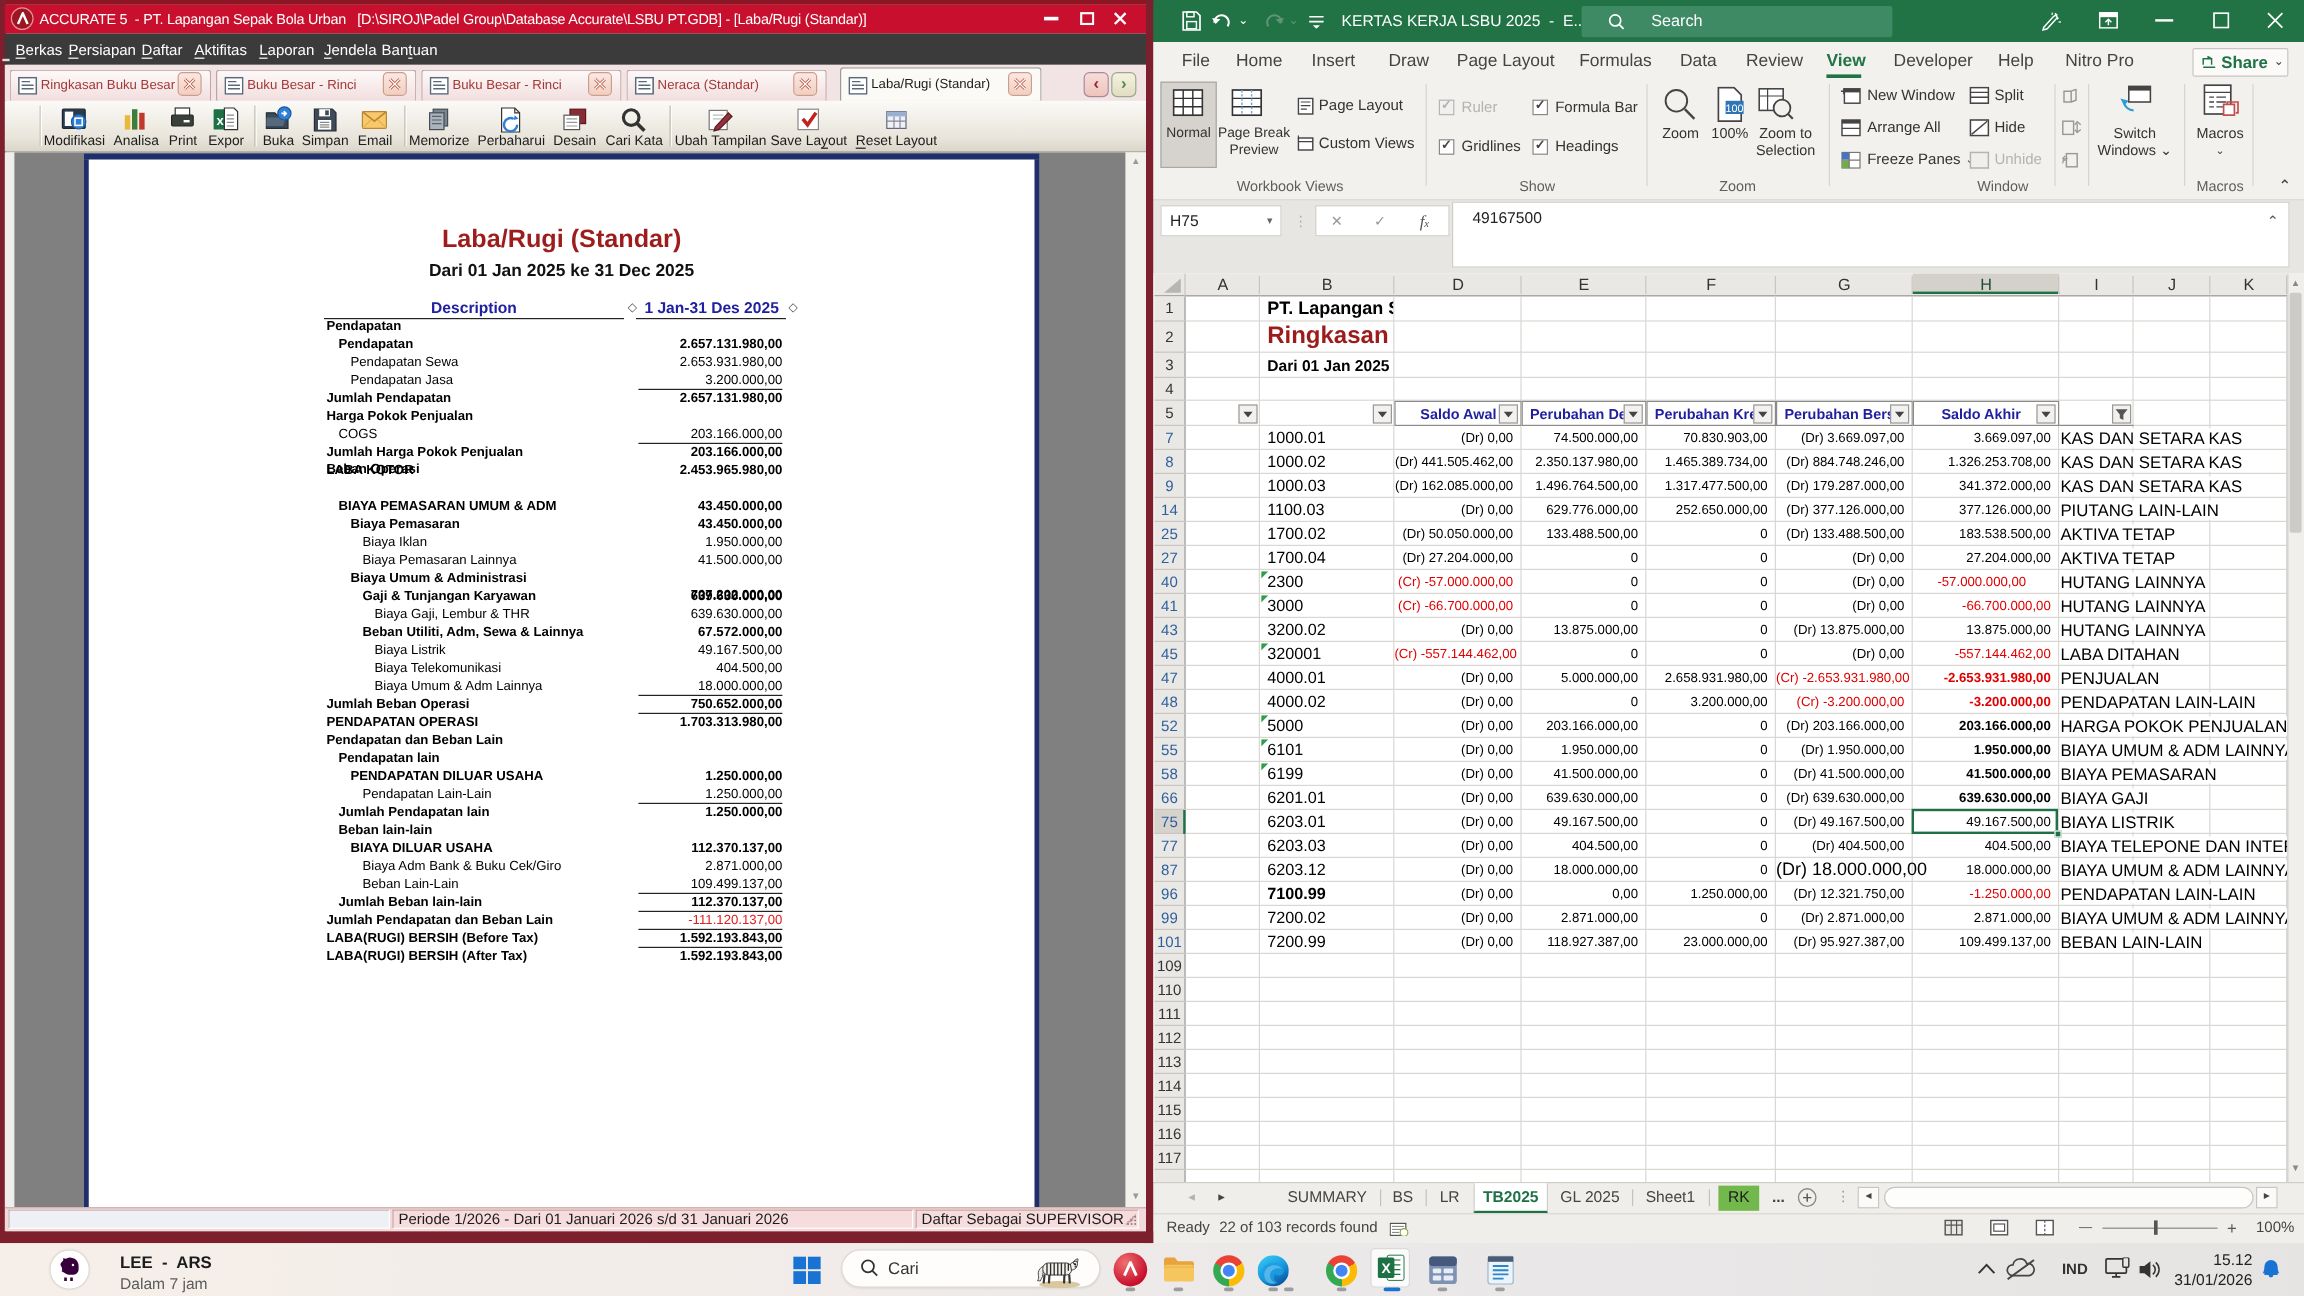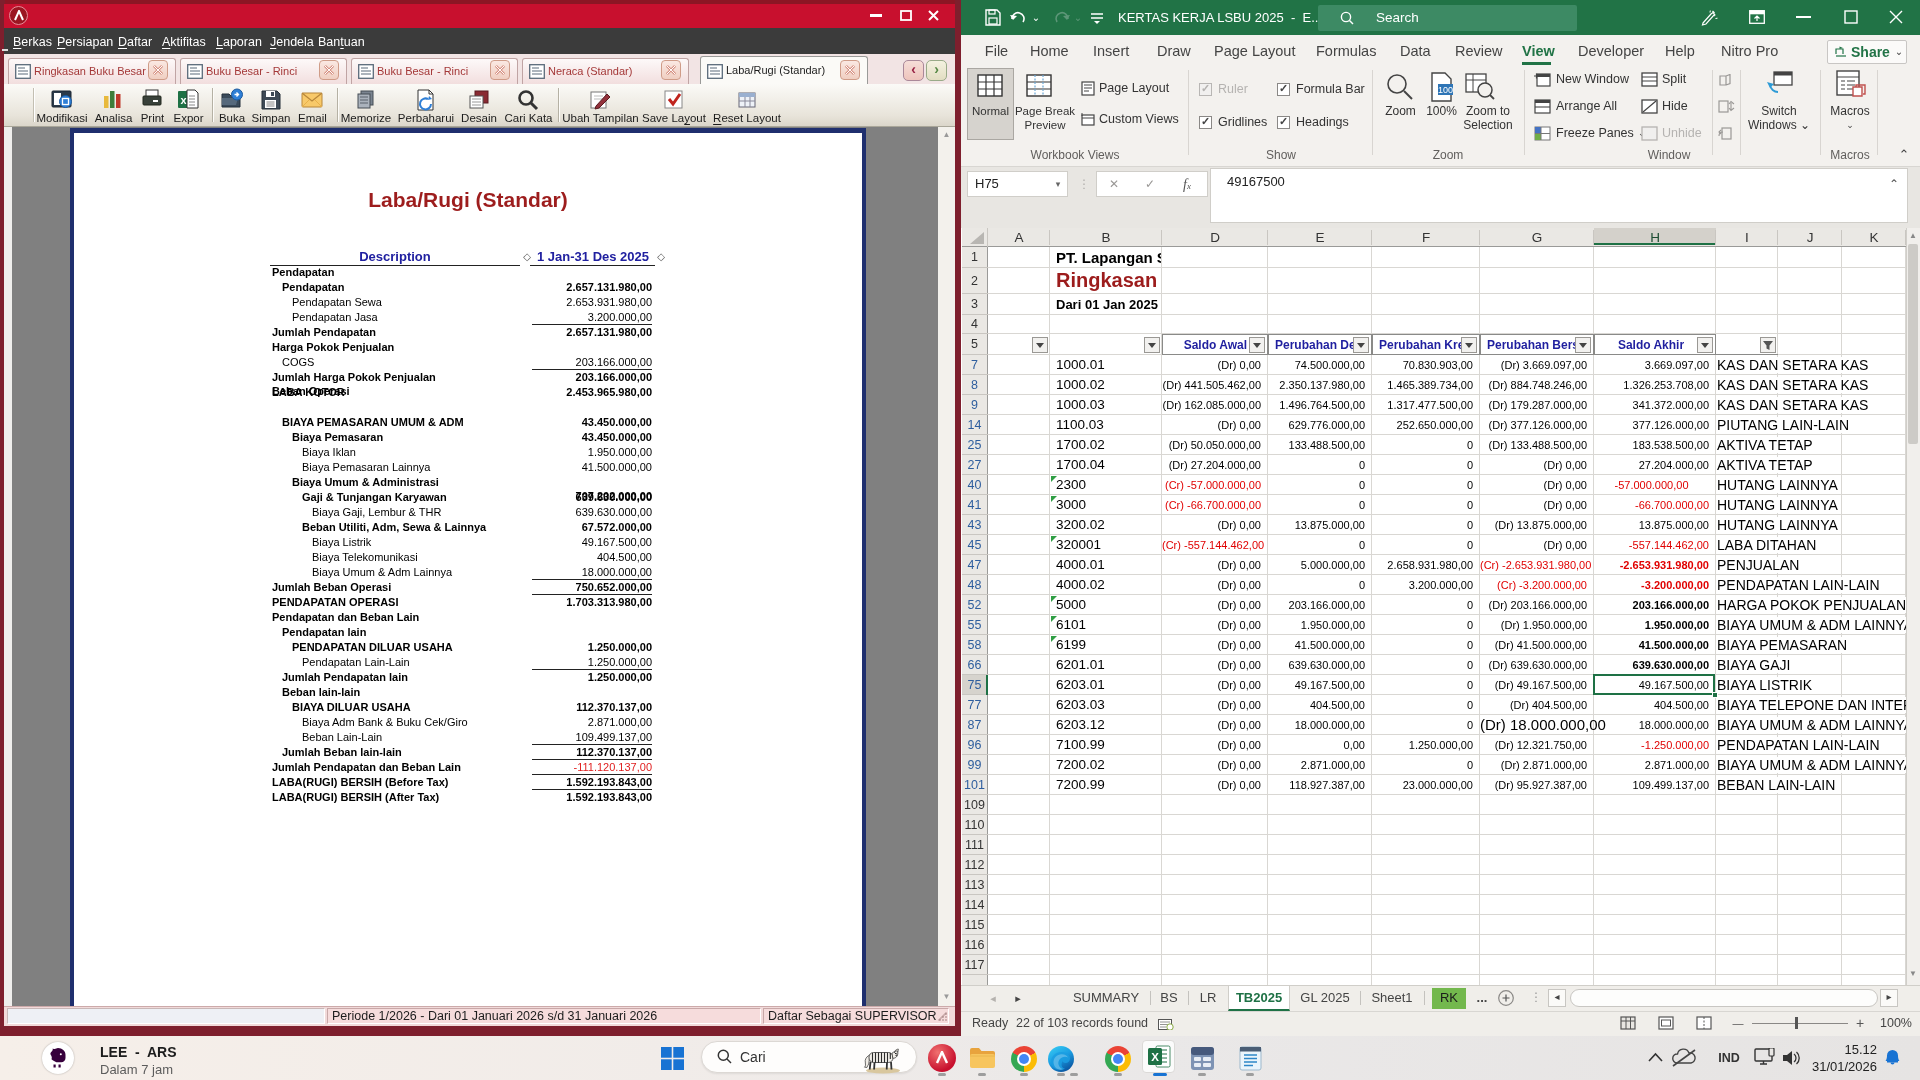--- a/index.html
+++ b/index.html
@@ -553,21 +553,21 @@
 <div style="left:1480px;top:695px;width:107px;height:20px;font-size:11px;color:#000;font-weight:400;text-align:right;line-height:20px;white-space:nowrap;">(Dr) 404.500,00</div>
 <div style="left:1594px;top:695px;width:115px;height:20px;font-size:11px;color:#000;font-weight:400;text-align:right;line-height:20px;white-space:nowrap;">404.500,00</div>
 <div style="left:1716px;top:695px;width:190px;height:20px;font-size:14px;color:#000;font-weight:400;text-align:left;line-height:20px;white-space:nowrap;overflow:hidden"><span style="background:#fff;padding:0 3px 0 1px">BIAYA TELEPONE DAN INTERNET</span></div>
 <div style="left:1056px;top:715px;width:100px;height:20px;font-size:13.5px;color:#000;font-weight:400;text-align:left;line-height:20px;white-space:nowrap;">6203.12</div>
 <div style="left:1162px;top:715px;width:99px;height:20px;font-size:11px;color:#000;font-weight:400;text-align:right;line-height:20px;white-space:nowrap;">(Dr) 0,00</div>
 <div style="left:1268px;top:715px;width:97px;height:20px;font-size:11px;color:#000;font-weight:400;text-align:right;line-height:20px;white-space:nowrap;">18.000.000,00</div>
 <div style="left:1372px;top:715px;width:101px;height:20px;font-size:11px;color:#000;font-weight:400;text-align:right;line-height:20px;white-space:nowrap;">0</div>
 <div style="left:1480px;top:715px;width:107px;height:20px;font-size:15px;color:#000;font-weight:400;text-align:right;line-height:20px;white-space:nowrap;">(Dr) 18.000.000,00</div>
 <div style="left:1594px;top:715px;width:115px;height:20px;font-size:11px;color:#000;font-weight:400;text-align:right;line-height:20px;white-space:nowrap;">18.000.000,00</div>
 <div style="left:1716px;top:715px;width:190px;height:20px;font-size:14px;color:#000;font-weight:400;text-align:left;line-height:20px;white-space:nowrap;overflow:hidden"><span style="background:#fff;padding:0 3px 0 1px">BIAYA UMUM &amp; ADM LAINNYA</span></div>
-<div style="left:1056px;top:735px;width:100px;height:20px;font-size:13.5px;color:#000;font-weight:400;text-align:left;line-height:20px;white-space:nowrap;">7100.99</div>
+<div style="left:1056px;top:735px;width:100px;height:20px;font-size:13.5px;color:#000;font-weight:700;text-align:left;line-height:20px;white-space:nowrap;">7100.99</div>
 <div style="left:1162px;top:735px;width:99px;height:20px;font-size:11px;color:#000;font-weight:400;text-align:right;line-height:20px;white-space:nowrap;">(Dr) 0,00</div>
 <div style="left:1268px;top:735px;width:97px;height:20px;font-size:11px;color:#000;font-weight:400;text-align:right;line-height:20px;white-space:nowrap;">0,00</div>
 <div style="left:1372px;top:735px;width:101px;height:20px;font-size:11px;color:#000;font-weight:400;text-align:right;line-height:20px;white-space:nowrap;">1.250.000,00</div>
 <div style="left:1480px;top:735px;width:107px;height:20px;font-size:11px;color:#000;font-weight:400;text-align:right;line-height:20px;white-space:nowrap;">(Dr) 12.321.750,00</div>
 <div style="left:1594px;top:735px;width:115px;height:20px;font-size:11px;color:#e00000;font-weight:400;text-align:right;line-height:20px;white-space:nowrap;">-1.250.000,00</div>
 <div style="left:1716px;top:735px;width:190px;height:20px;font-size:14px;color:#000;font-weight:400;text-align:left;line-height:20px;white-space:nowrap;overflow:hidden"><span style="background:#fff;padding:0 3px 0 1px">PENDAPATAN LAIN-LAIN</span></div>
 <div style="left:1056px;top:755px;width:100px;height:20px;font-size:13.5px;color:#000;font-weight:400;text-align:left;line-height:20px;white-space:nowrap;">7200.02</div>
 <div style="left:1162px;top:755px;width:99px;height:20px;font-size:11px;color:#000;font-weight:400;text-align:right;line-height:20px;white-space:nowrap;">(Dr) 0,00</div>
 <div style="left:1268px;top:755px;width:97px;height:20px;font-size:11px;color:#000;font-weight:400;text-align:right;line-height:20px;white-space:nowrap;">2.871.000,00</div>
 <div style="left:1372px;top:755px;width:101px;height:20px;font-size:11px;color:#000;font-weight:400;text-align:right;line-height:20px;white-space:nowrap;">0</div>
@@ -642,20 +642,21 @@
 <div style="left:1868px;top:1011px;width:44px;height:25px;font-size:12.5px;color:#444;font-weight:400;text-align:right;line-height:25px;white-space:nowrap;">100%</div>
 <div style="left:0px;top:0px;width:961px;height:4px;background:#8c1624"></div>
 <div style="left:0px;top:0px;width:5px;height:1036px;background:#7e1f2d"></div>
 <div style="left:955px;top:0px;width:6px;height:1036px;background:#7e1f2d"></div>
 <div style="left:0px;top:1026px;width:961px;height:10px;background:#7e1f2d"></div>
 <div style="left:4px;top:4px;width:951px;height:24px;background:#c8102e"></div>
 <div style="left:9px;top:6px;width:19px;height:19px;background:#9b1622;border-radius:50%;border:1px solid #e4909a"></div>
 <svg style="position:absolute;left:13px;top:10px;" width="12" height="12" viewBox="0 0 12 12">
       <path d="M2 10L6 1l4 9" fill="none" stroke="#fff" stroke-width="2"></path>
     </svg>
+<div style="left:33px;top:4px;width:700px;height:24px;font-size:12px;color:#fff;font-weight:400;text-align:left;line-height:24px;white-space:nowrap;letter-spacing:-0.2px">ACCURATE 5&nbsp; - PT. Lapangan Sepak Bola Urban&nbsp;&nbsp; [D:\SIROJ\Padel Group\Database Accurate\LSBU PT.GDB] - [Laba/Rugi (Standar)]</div>
 <div style="left:870px;top:14px;width:12px;height:3px;background:#fff"></div>
 <svg style="position:absolute;left:900px;top:10px;" width="12" height="11" viewBox="0 0 12 11">
       <rect x="1" y="1" width="10" height="9" fill="none" stroke="#fff" stroke-width="1.8"></rect>
     </svg>
 <svg style="position:absolute;left:928px;top:10px;" width="11" height="11" viewBox="0 0 11 11">
       <path d="M1 1l9 9M10 1L1 10" stroke="#fff" stroke-width="2"></path>
     </svg>
 <div style="left:4px;top:28px;width:951px;height:26px;background:#3b3b3b"></div>
 <div style="left:13px;top:31px;width:90px;height:23px;font-size:12.5px;color:#fff;font-weight:400;text-align:left;line-height:23px;white-space:nowrap;"><u>B</u>erkas</div>
 <div style="left:57px;top:31px;width:90px;height:23px;font-size:12.5px;color:#fff;font-weight:400;text-align:left;line-height:23px;white-space:nowrap;"><u>P</u>ersiapan</div>
@@ -825,20 +826,21 @@
 <div style="left:4px;top:127px;width:934px;height:879px;background:#efeeec"></div>
 <div style="left:12px;top:127px;width:926px;height:879px;background:#808080"></div>
 <div style="left:938px;top:127px;width:17px;height:879px;background:#f3f1ec"></div>
 <div style="left:938px;top:129px;width:17px;height:12px;font-size:8px;color:#999;font-weight:400;text-align:center;line-height:12px;white-space:nowrap;">▲</div>
 <div style="left:938px;top:991px;width:17px;height:12px;font-size:8px;color:#999;font-weight:400;text-align:center;line-height:12px;white-space:nowrap;">▼</div>
 <div style="left:70px;top:128px;width:796px;height:5px;background:#1f2f6e"></div>
 <div style="left:70px;top:133px;width:4px;height:873px;background:#1f2f6e"></div>
 <div style="left:862px;top:133px;width:4px;height:873px;background:#1f2f6e"></div>
 <div style="left:74px;top:133px;width:788px;height:873px;background:#fff"></div>
 <div style="left:74px;top:188px;width:788px;height:24px;font-size:21px;color:#9d1d1d;font-weight:700;text-align:center;line-height:24px;white-space:nowrap;">Laba/Rugi (Standar)</div>
+<div style="left:74px;top:218px;width:788px;height:17px;font-size:14.5px;color:#111;font-weight:700;text-align:center;line-height:17px;white-space:nowrap;">Dari 01 Jan 2025 ke 31 Dec 2025</div>
 <div style="left:270px;top:249px;width:250px;height:16px;font-size:13px;color:#2020a0;font-weight:700;text-align:center;line-height:16px;white-space:nowrap;">Description</div>
 <div style="left:530px;top:249px;width:126px;height:16px;font-size:13px;color:#2020a0;font-weight:700;text-align:center;line-height:16px;white-space:nowrap;">1 Jan-31 Des 2025</div>
 <div style="left:520px;top:249px;width:14px;height:16px;font-size:10px;color:#555;font-weight:400;text-align:center;line-height:16px;white-space:nowrap;">◇</div>
 <div style="left:654px;top:249px;width:14px;height:16px;font-size:10px;color:#555;font-weight:400;text-align:center;line-height:16px;white-space:nowrap;">◇</div>
 <div style="left:270px;top:265px;width:250px;height:1px;background:#222"></div>
 <div style="left:530px;top:265px;width:125px;height:1px;background:#222"></div>
 <div style="left:272px;top:265px;width:500px;height:15px;font-size:11px;color:#000;font-weight:700;text-align:left;line-height:15px;white-space:nowrap;">Pendapatan</div>
 <div style="left:282px;top:280px;width:500px;height:15px;font-size:11px;color:#000;font-weight:700;text-align:left;line-height:15px;white-space:nowrap;">Pendapatan</div>
 <div style="left:490px;top:280px;width:162px;height:15px;font-size:11px;color:#000;font-weight:700;text-align:right;line-height:15px;white-space:nowrap;">2.657.131.980,00</div>
 <div style="left:292px;top:295px;width:500px;height:15px;font-size:11px;color:#000;font-weight:400;text-align:left;line-height:15px;white-space:nowrap;">Pendapatan Sewa</div>

